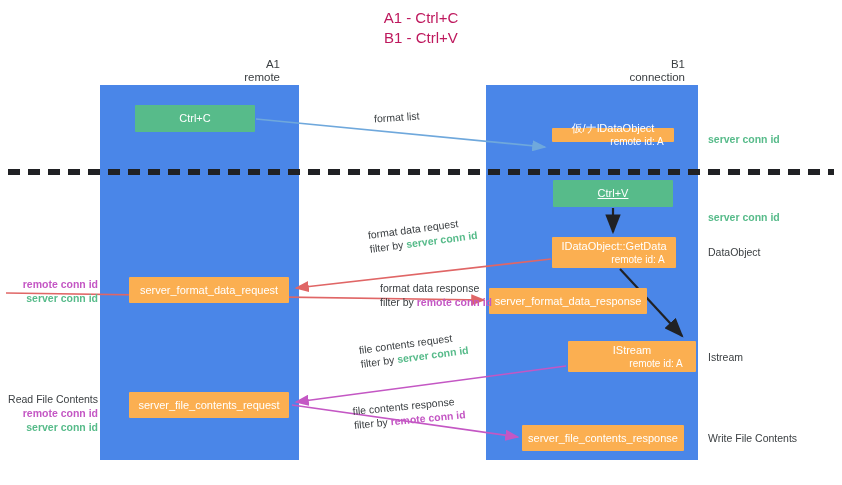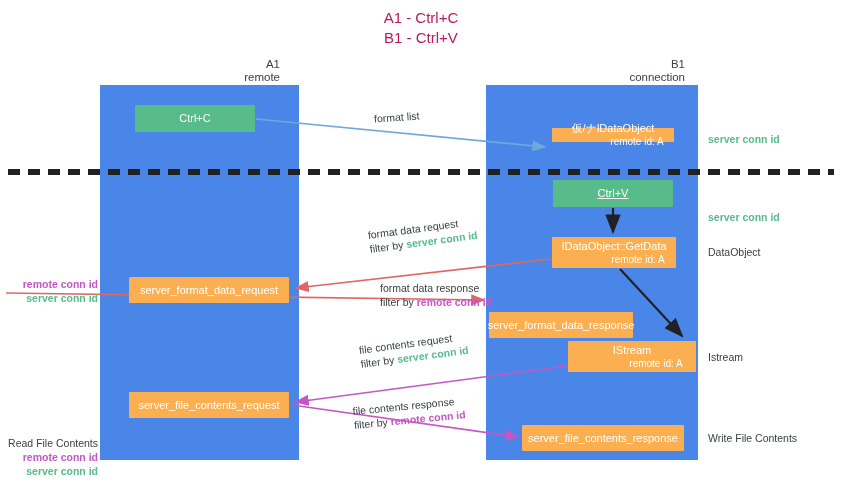--- a/index.html
+++ b/index.html
@@ -61,21 +61,21 @@
   .box.green { background: #57bb8a; }
   .box.orange { background: #fbaf51; }
   .box .l2 { font-size: 10px; margin-left: 48px; }
 
   #box-ctrlc   { left: 135px; top: 105px; width: 120px; height: 27px; }
   #box-ctrlv   { left: 553px; top: 180px; width: 120px; height: 27px; text-decoration: underline; }
   #box-ole     { left: 552px; top: 128px; width: 122px; height: 14px; }
   #box-getdata { left: 552px; top: 237px; width: 124px; height: 31px; }
   #box-istream { left: 568px; top: 341px; width: 128px; height: 31px; }
   #box-sfdreq  { left: 129px; top: 277px; width: 160px; height: 26px; }
-  #box-sfdres  { left: 489px; top: 288px; width: 144px; height: 26px; margin-top: 24px; }
+  #box-sfdres  { left: 489px; top: 288px; width: 158px; height: 26px; }
   #box-sfcreq  { left: 129px; top: 392px; width: 160px; height: 26px; }
   #box-sfcres  { left: 522px; top: 425px; width: 162px; height: 26px; }
 
   
   #divider {
     left: 8px; right: 8px; top: 169px; height: 6px;
     background-image: linear-gradient(to right, #202124 0 12px, transparent 12px 20px);
     background-size: 20px 6px;
     background-repeat: repeat-x;
   }
@@ -98,21 +98,21 @@
   #lbl-fdreq { left: 367px; top: 228px; transform: rotate(-7.5deg); transform-origin: left top; }
   #lbl-fdres { left: 338px; top: 281px; margin-left: 42px; }
   #lbl-fcreq { left: 358px; top: 343px; transform: rotate(-7.5deg); transform-origin: left top; }
   #lbl-fcres { left: 352px; top: 404px; transform: rotate(-5.5deg); transform-origin: left top; }
 
   
   .side {
     font-size: 10.5px;
     line-height: 14px;
   }
-  .side .plain { color: #3c4043; margin-top: 44px; }
+  .side .plain { color: #3c4043; }
   #side-left-1 { left: 6px; top: 277px; width: 92px; text-align: right; }
   #side-left-2 { left: 6px; top: 392px; width: 92px; text-align: right; }
 
   #side-right-1 { left: 708px; top: 132px; }
   #side-right-2 { left: 708px; top: 210px; }
   #side-right-3 { left: 708px; top: 245px; }
   #side-right-4 { left: 708px; top: 350px; }
   #side-right-5 { left: 708px; top: 431px; }
 </style>
 </head>

